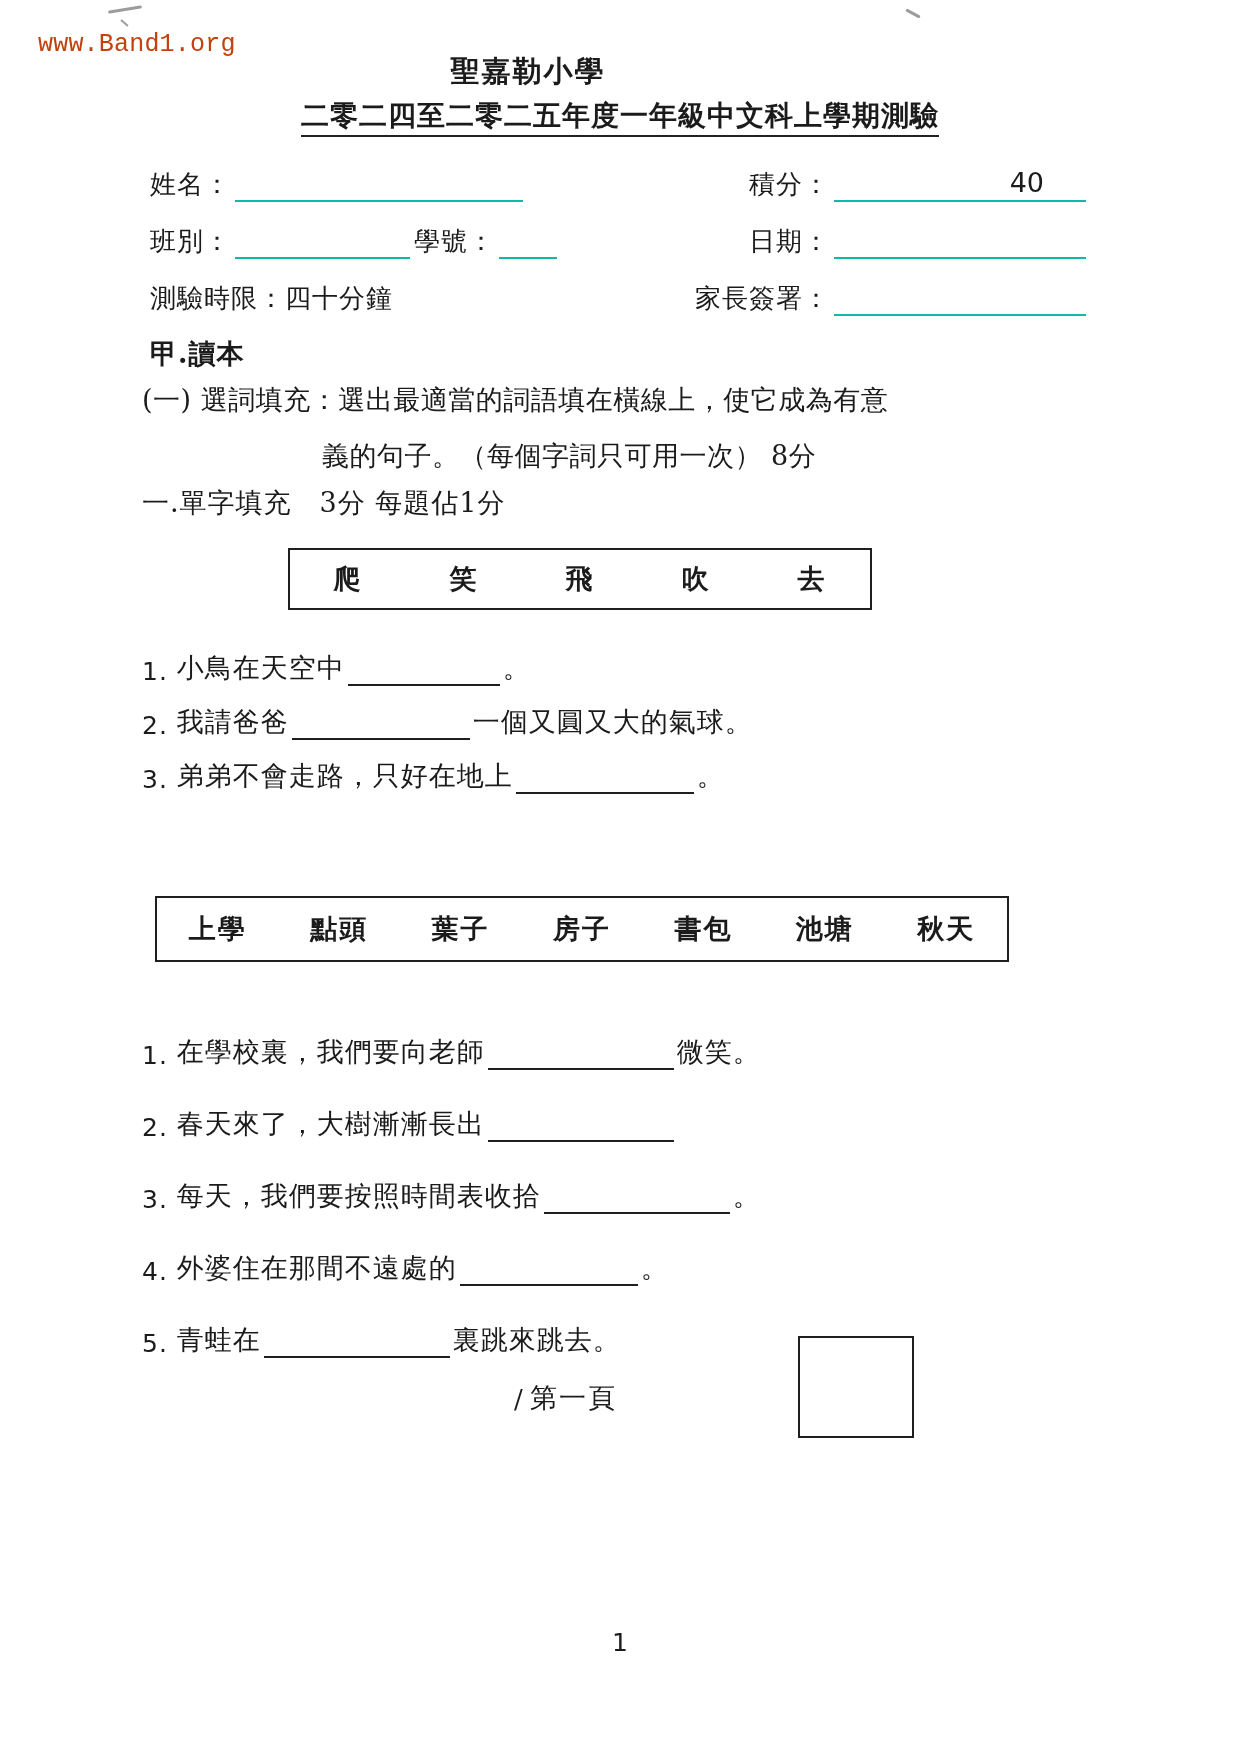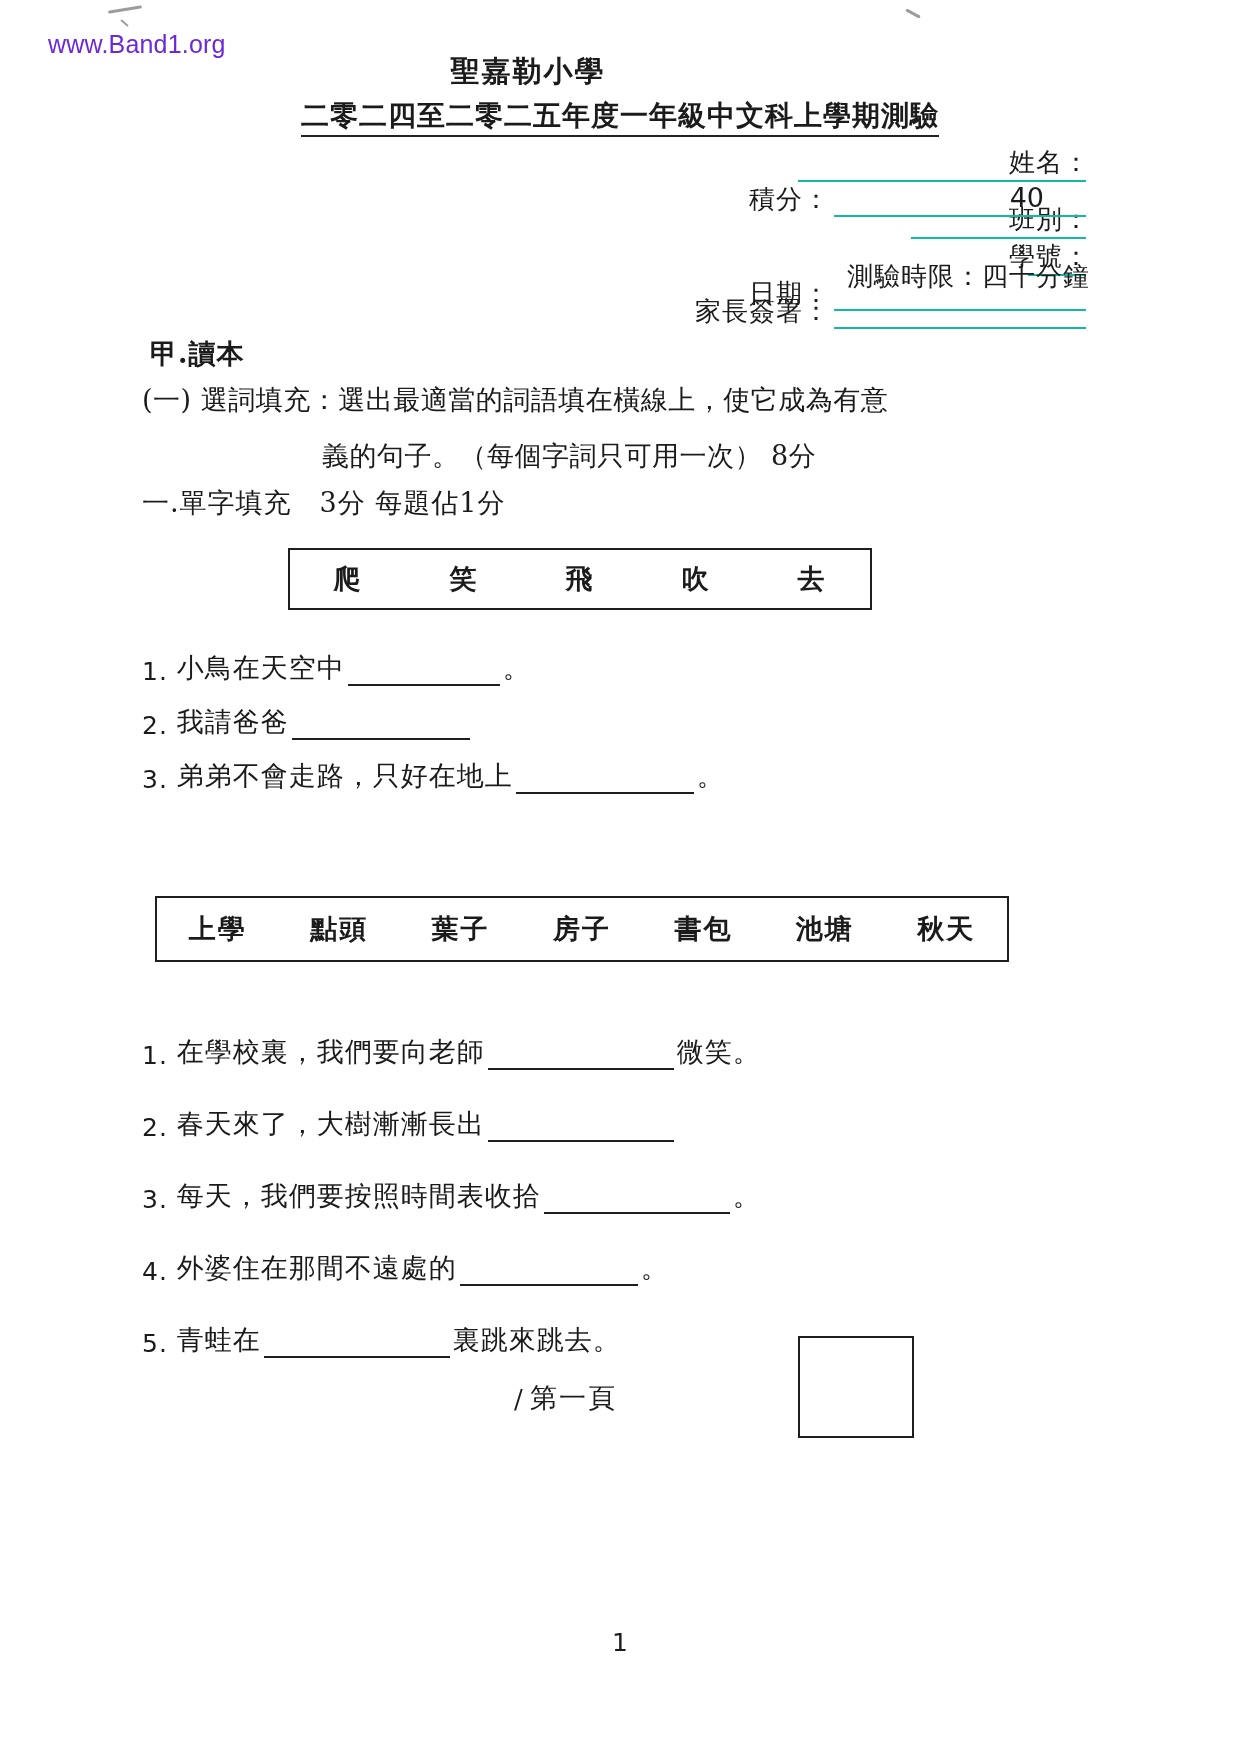--- a/index.html
+++ b/index.html
@@ -20,25 +20,25 @@
     width: 1240px;
     height: 1754px;
     box-sizing: border-box;
     padding: 0;
   }
 
   
   .site-tag {
     position: absolute;
     top: 30px;
-    left: 48px;
-    font-family: Liberation Sans, sans-serif;
+    left: 38px;
+    font-family: Liberation Mono, monospace;
     font-size: 25px;
     letter-spacing: 0.2px;
-    color: #6d28d9;
+    color: #c2410c;
   }
 
   
   .scan-mark {
     position: absolute;
     background: #4a4a4a;
     opacity: .55;
   }
   .mark-a { left: 108px; top: 8px; width: 34px; height: 3px; transform: rotate(-9deg); border-radius: 2px;}
   .mark-b { left: 905px; top: 12px; width: 16px; height: 3px; transform: rotate(28deg); border-radius: 2px;}
@@ -76,21 +76,20 @@
     position: absolute;
     left: 150px;
     top: 145px;
     width: 940px;
     font-size: 26px;
   }
   .info-row {
     display: flex;
     align-items: flex-end;
     height: 57px;
-    flex-direction: column;
   }
   .lbl { white-space: nowrap; letter-spacing: 1px; }
   .rule {
     border-bottom: 2px solid #14b8a6;
     height: 26px;
     margin: 0 4px;
   }
   .rule.mid { width: 175px; }
   .rule.long { width: 288px; }
   .rule.tiny { width: 58px; }
@@ -309,20 +308,21 @@
       <span>小鳥在天空中</span>
       <span class="blank b-md">
           <span class="gap-dot" style="left:40px;"></span>
         </span>
       <span>。</span>
     </div>
     <div class="qline">
       <span class="qnum">2.</span>
       <span>我請爸爸</span>
       <span class="blank b-lg"></span>
+      <span>一個又圓又大的氣球。</span>
     </div>
     <div class="qline">
       <span class="qnum">3.</span>
       <span>弟弟不會走路，只好在地上</span>
       <span class="blank b-lg">
           <span class="gap-dot" style="left:62px;"></span>
         </span>
       <span>。</span>
     </div>
   </div>

